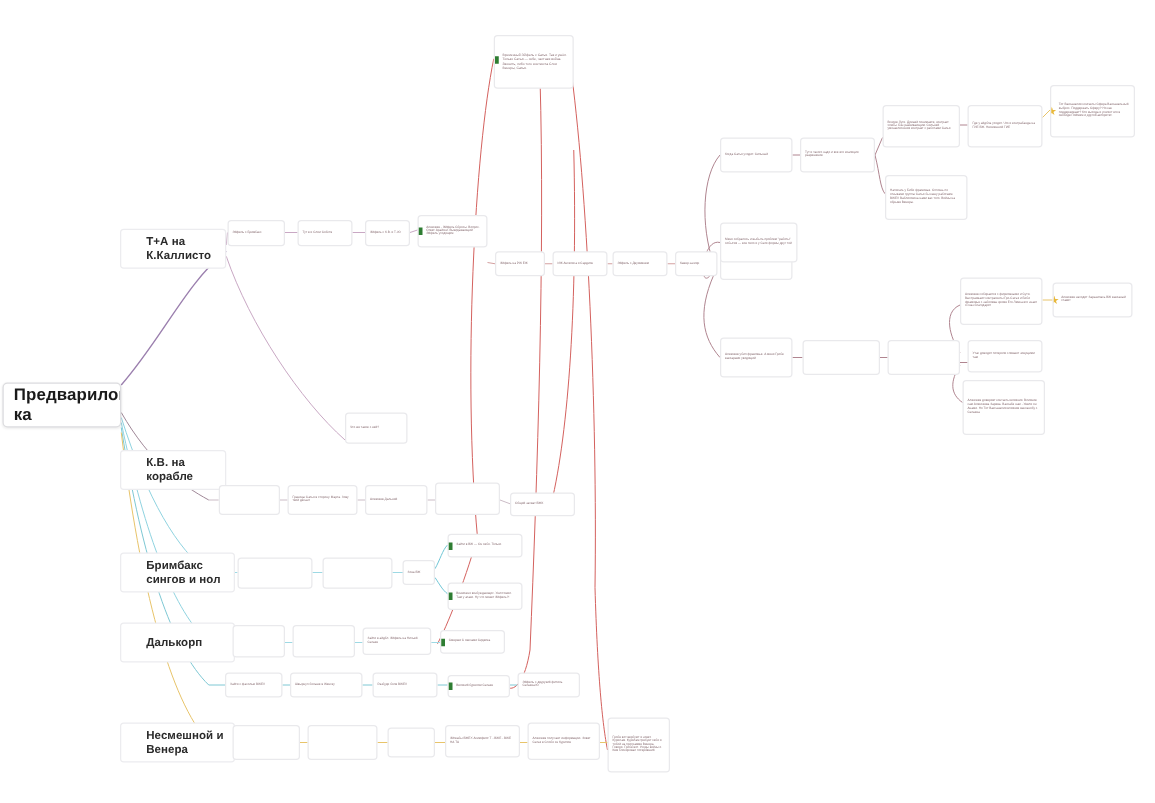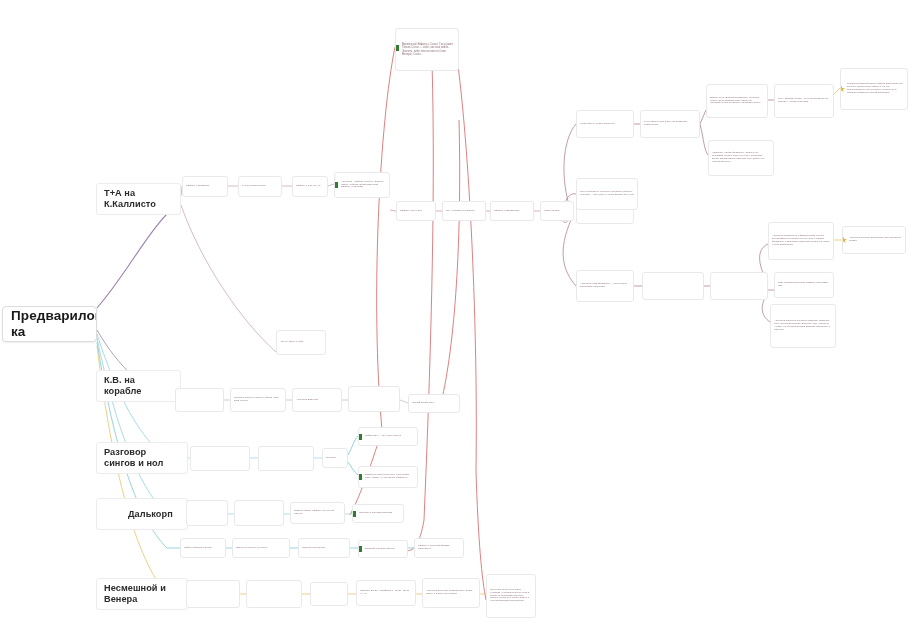--- a/index.html
+++ b/index.html
@@ -52,20 +52,21 @@
   .node.branch{
     border:1px solid #ececef;
     border-radius:3px;
   }
   .node.branch .txt{
     color:#2b2b2b;
     font-size:9.2px;
     font-weight:600;
     padding:0 7px;
     letter-spacing:.05px;
+    margin-left:13px;
   }
 
   
   .node.leaf .txt{font-size:2.5px;}
   .node.leaf.m .txt{font-size:2.7px;}
   .node.blank .txt{font-size:2.5px;}
 
   .marker{
     position:absolute;
     width:4px;height:6px;
@@ -164,27 +165,27 @@
     </g>
   </svg>
 
   <div class="node root" style="left:2px;top:306px;width:95px;height:36px;">
     <span class="txt">Предвариловка</span>
   </div>
 
   <div class="node branch" style="left:96px;top:183px;width:85px;height:32px;">
     <span class="txt">Т+А на К.Каллисто</span>
   </div>
-  <div class="node branch" style="left:96px;top:370px;width:85px;height:32px;">
+  <div class="node branch" style="left:96px;top:360px;width:85px;height:32px;">
     <span class="txt">К.В. на корабле</span>
   </div>
   <div class="node branch" style="left:96px;top:442px;width:92px;height:32px;">
-    <span class="txt">Разговор сингов и нол</span>
-  </div>
-  <div class="node branch" style="left:96px;top:498px;width:92px;height:32px;padding-left:24px;">
+    <span class="txt">Бримбакс сингов и нол</span>
+  </div>
+  <div class="node branch" style="left:96px;top:498px;width:92px;height:32px;">
     <span class="txt">Далькорп</span>
   </div>
   <div class="node branch" style="left:96px;top:578px;width:92px;height:32px;">
     <span class="txt">Несмешной и Венера</span>
   </div>
 
   <div class="node leaf m" style="left:395px;top:28px;width:64px;height:43px;">
     <span class="marker green" style="top:16px;"></span>
     <span class="txt" style="padding-left:6px;">Временный Эйфель с Сатья. Так и ушёл. Только Сатья — себе, частная война. Звонить, либо того контекста Слои Венеры, Сатья.</span>
   </div>

